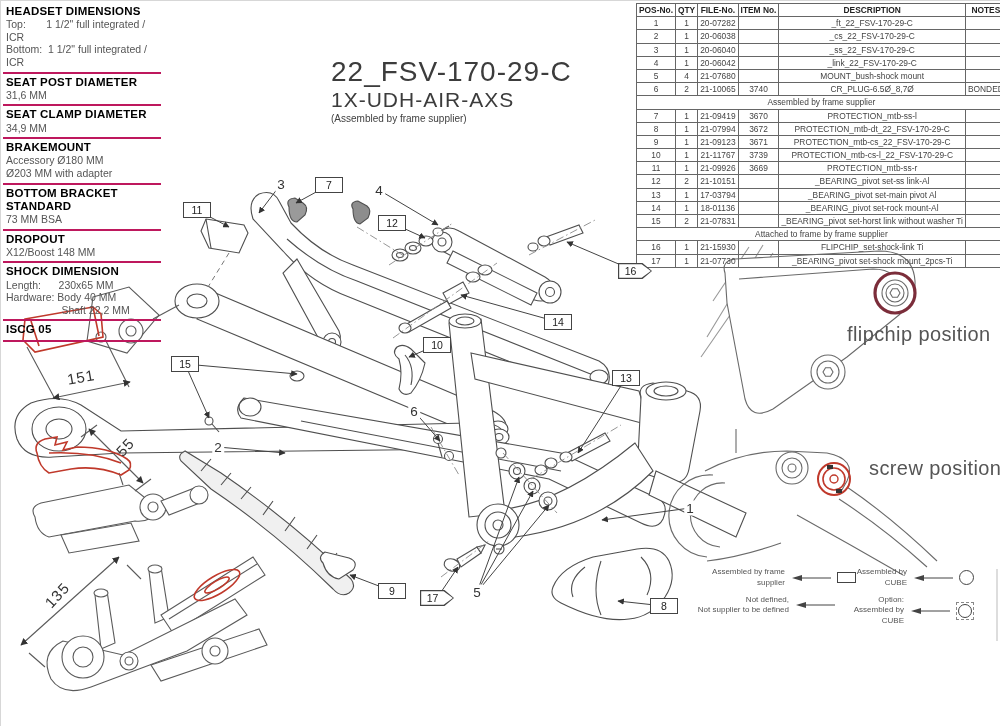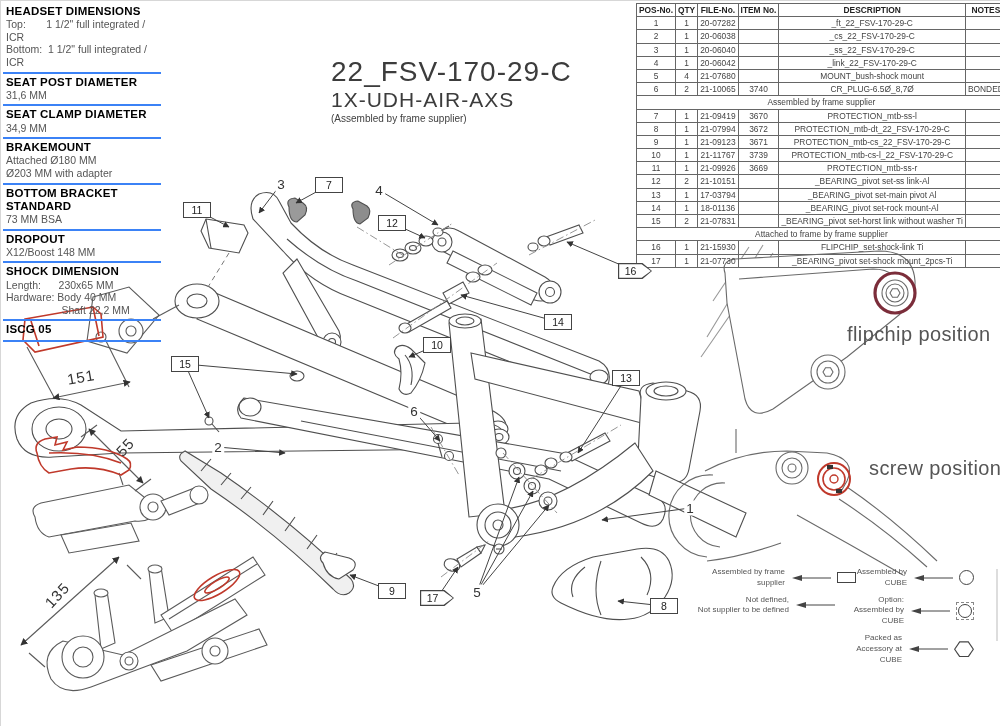--- a/index.html
+++ b/index.html
@@ -1,21 +1,21 @@
 <!DOCTYPE html>
 <html><head>
 <meta charset="utf-8">
 <style>
   html,body{margin:0;padding:0;background:#e8e8e8;font-family:"Liberation Sans",sans-serif;}
   #stage{position:relative;width:1000px;height:726px;background:#ffffff;overflow:hidden;margin:0 auto;border:1px solid #d7d7d7;}
   #art{position:absolute;left:0;top:0;z-index:1;}
 
   
   #spec-panel{position:absolute;left:2px;top:2px;width:158px;z-index:2;}
-  .spec-sec{border-bottom:2px solid #3b82f6;padding:2px 3px 3px 3px;}
+  .spec-sec{border-bottom:2px solid #be185d;padding:2px 3px 3px 3px;}
   .spec-h{font-size:11.5px;font-weight:bold;color:#000;line-height:1.15;letter-spacing:.2px;}
   .spec-l{font-size:10.5px;color:#555;line-height:1.2;white-space:pre-wrap;}
 
   
   #title-block{position:absolute;left:330px;top:56px;width:300px;text-align:left;z-index:2;color:#3c3c3c;}
   #title-l1{font-size:28px;letter-spacing:1px;line-height:1.1;}
   #title-l2{font-size:21px;letter-spacing:1px;line-height:1.15;}
   #title-l3{font-size:10px;color:#404040;line-height:1.3;}
 
   
@@ -312,21 +312,21 @@
       <div class="spec-sec">
         <div class="spec-h">SEAT POST DIAMETER</div>
         <div class="spec-l">31,6 MM</div>
       </div>
       <div class="spec-sec">
         <div class="spec-h">SEAT CLAMP DIAMETER</div>
         <div class="spec-l">34,9 MM</div>
       </div>
       <div class="spec-sec">
         <div class="spec-h">BRAKEMOUNT</div>
-        <div class="spec-l">Attached Ø180 MM</div>
+        <div class="spec-l">Accessory Ø180 MM</div>
         <div class="spec-l">Ø203 MM with adapter</div>
       </div>
       <div class="spec-sec">
         <div class="spec-h">BOTTOM BRACKET STANDARD</div>
         <div class="spec-l">73 MM BSA</div>
       </div>
       <div class="spec-sec">
         <div class="spec-h">DROPOUT</div>
         <div class="spec-l">X12/Boost 148 MM</div>
       </div>
@@ -544,31 +544,20 @@
       <div class="leg-row">
         <div class="leg-lab">
           <div>Option:</div>
           <div>Assembled by CUBE</div>
         </div>
         <div class="leg-arrow"><svg width="44" height="10">
             <path d="M12,5 L42,5" stroke="#444" fill="none"></path>
             <path d="M3,5 L13,2 L13,8 Z" fill="#444"></path>
           </svg></div>
         <div class="sym sym-circle-dashed-square"></div>
-      </div>
-      <div class="leg-row">
-        <div class="leg-lab">
-          <div>Packed as</div>
-          <div>Accessory at CUBE</div>
-        </div>
-        <div class="leg-arrow"><svg width="44" height="10">
-            <path d="M12,5 L42,5" stroke="#444" fill="none"></path>
-            <path d="M3,5 L13,2 L13,8 Z" fill="#444"></path>
-          </svg></div>
-        <div class="sym sym-hexagon"></div>
       </div>
     </div>
 
 <div class="callout box" style="left: 196px; top: 209px;">11</div>
     <div class="callout plain" style="left: 280px; top: 183px;">3</div>
     <div class="callout box" style="left: 328px; top: 184px;">7</div>
     <div class="callout plain" style="left: 378px; top: 189px;">4</div>
     <div class="callout box" style="left: 391px; top: 222px;">12</div>
     <div class="callout pent" style="left: 634px; top: 270px;">
       <span class="in"></span>

